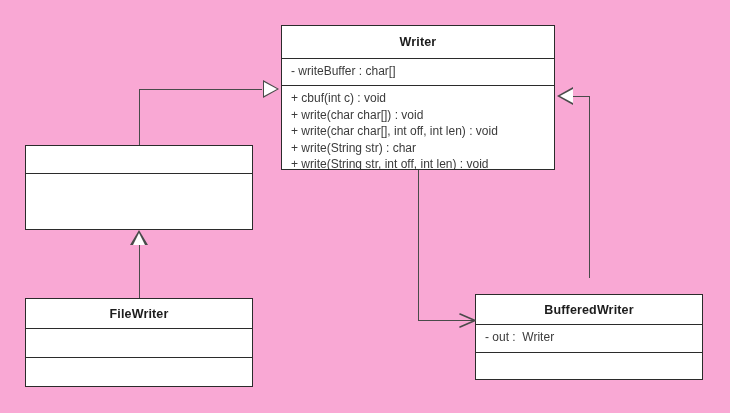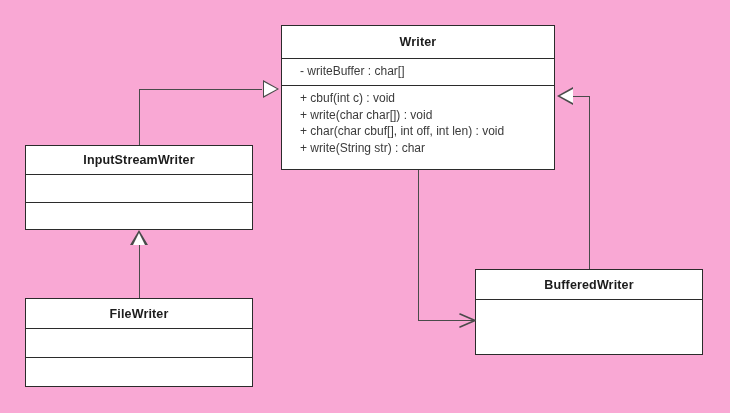--- a/index.html
+++ b/index.html
@@ -32,21 +32,21 @@
     color: #1c1c1c;
     letter-spacing: 0.15px;
     display: flex;
     align-items: center;
     justify-content: center;
     box-sizing: border-box;
     border-bottom: 1.6px solid #2b2b2b;
   }
   .uml-compartment {
     box-sizing: border-box;
-    padding: 4px 8px 4px 18px;
+    padding: 4px 8px 4px 9px;
     font-size: 12px;
     color: #3b3b3b;
     line-height: 16.5px;
     overflow: hidden;
   }
   .uml-compartment.divider {
     border-bottom: 1.6px solid #2b2b2b;
   }
   .member-line {
     white-space: pre;
@@ -135,35 +135,38 @@
   </svg>
 
   <div class="uml-class" style="left:281px; top:25px; width:274px; height:145px;">
     <div class="uml-title" style="height:33px;">Writer</div>
     <div class="uml-compartment divider" style="height:27px;">
       <div class="member-line">- writeBuffer : char[]</div>
     </div>
     <div class="uml-compartment" style="flex:1;">
       <div class="member-line">+ cbuf(int c) : void</div>
       <div class="member-line">+ write(char char[]) : void</div>
-      <div class="member-line">+ char(char cbuf[], int off, int len) : void</div>
+      <div class="member-line">+ write(char char[], int off, int len) : void</div>
       <div class="member-line">+ write(String str) : char</div>
+      <div class="member-line">+ write(String str, int off, int len) : void</div>
     </div>
   </div>
 
   <div class="uml-class" style="left:25px; top:145px; width:228px; height:85px;">
-    <div class="uml-title" style="height:29px;">InputStreamWriter</div>
     <div class="uml-compartment divider" style="height:28px;"></div>
     <div class="uml-compartment" style="flex:1;"></div>
   </div>
 
   <div class="uml-class" style="left:25px; top:298px; width:228px; height:89px;">
     <div class="uml-title" style="height:30px;">FileWriter</div>
     <div class="uml-compartment divider" style="height:29px;"></div>
     <div class="uml-compartment" style="flex:1;"></div>
   </div>
 
-  <div class="uml-class" style="left:475px; top:269px; width:228px; height:86px;">
+  <div class="uml-class" style="left:475px; top:294px; width:228px; height:86px;">
     <div class="uml-title" style="height:30px;">BufferedWriter</div>
+    <div class="uml-compartment divider" style="height:28px;">
+      <div class="member-line">- out :  Writer</div>
+    </div>
     <div class="uml-compartment" style="flex:1;"></div>
   </div>
 
 </div>
 
 </body></html>

